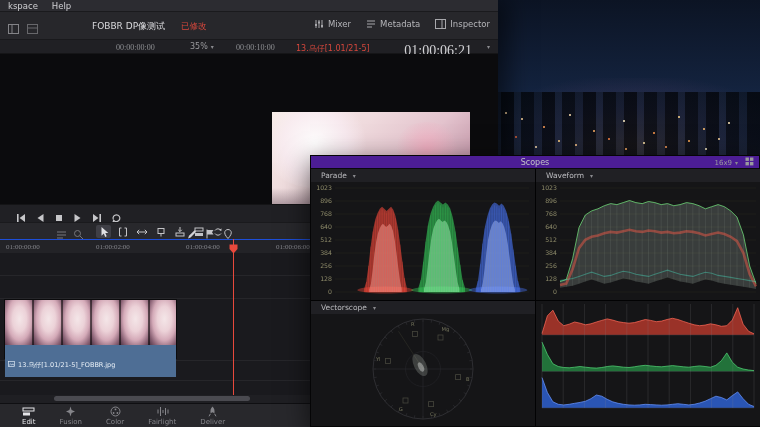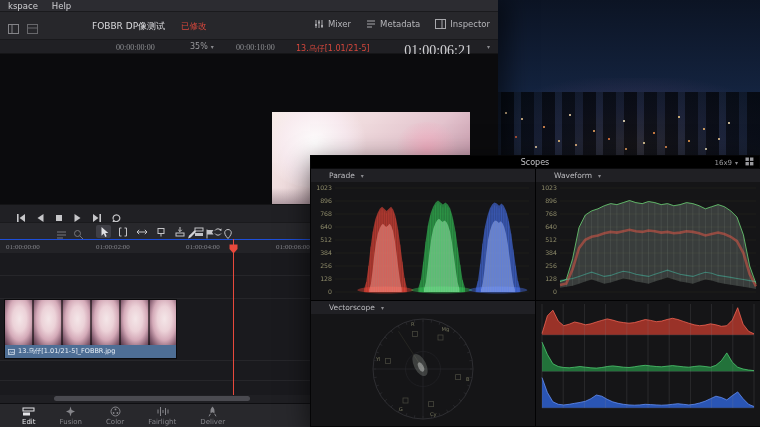--- a/index.html
+++ b/index.html
@@ -57,43 +57,43 @@
 
   #ruler{left:0;top:239px;width:498px;height:14px;background:#232327;border-top:1px solid #1d4ed8;
          font-size:7px;color:#85868c}
   #tracks{left:0;top:253px;width:498px;height:142px;background:#1a1a1e}
   .lane-sep{position:absolute;left:0;width:498px;height:1px;background:#26262a}
   .clip{position:absolute;top:46px;height:60px;border:1px solid #0b0b0d;background:#30303a}
   .thumbs{width:100%;height:45px;
     background-image:repeating-linear-gradient(90deg,rgba(0,0,0,0) 0 27px,rgba(0,0,0,.55) 27px 29px),
       radial-gradient(ellipse at 50% 42%,#f4e6e8 0%,#ecd2d8 34%,#d4aab8 58%,#8a6275 82%,#54394a 100%);
     background-size:29px 45px;background-repeat:repeat-x}
-  .namebar{width:100%;height:13px;background:#4e6e95;display:flex;align-items:center;gap:3px;
-    padding:0 3px;font-size:6.5px;color:#eaf1f8;white-space:nowrap;overflow:hidden}
+  .namebar{width:100%;height:13px;background:#4e6e95;display:flex;align-items:flex-start;gap:3px;
+    padding:16px 3px;font-size:6.5px;color:#eaf1f8;white-space:nowrap;overflow:hidden}
   #playhead-line{left:233px;top:239px;width:1px;height:156px;background:#e8493c;z-index:6}
   #playhead-tag{left:229px;top:239px;z-index:7}
   #hscroll{left:0;top:395px;width:498px;height:8px;background:#1f1f23}
   #hscroll-thumb{left:54px;top:1px;width:196px;height:5px;background:#4a4a50;border-radius:2.5px}
 
   #pagebar{left:0;top:403px;width:498px;height:24px;background:#28282c;border-top:1px solid #0f0f12;
     display:flex;align-items:center;gap:24px;padding-left:22px}
   .page-tab{display:flex;flex-direction:column;align-items:center;gap:1px;font-size:7px;color:#85858a}
   .page-tab.active{color:#e6e6e9}
 
   
   #scopes{left:310px;top:155px;width:450px;height:272px;background:#202023;border:1px solid #050506;
           box-shadow:0 8px 26px rgba(0,0,0,.65);z-index:10}
-  #scopes-titlebar{height:13px;background:#000000;border-bottom:1px solid #0a0a0c;position:relative;
+  #scopes-titlebar{height:13px;background:#4c1d95;border-bottom:1px solid #0a0a0c;position:relative;
     display:flex;align-items:center;justify-content:center;font-size:8px;color:#c2c2c6}
   #scopes-controls{position:absolute;right:5px;top:0;height:13px;display:flex;align-items:center;gap:7px;
     font-size:7px;color:#9a9a9e}
   #scopes-grid{display:grid;grid-template-columns:224px 224px;grid-template-rows:131px 125px;gap:1px;background:#020203}
   .scope-panel{background:#151517;position:relative;overflow:hidden}
   .scope-header{height:13px;background:#202024;display:flex;align-items:center;gap:3px;
-    padding-left:18px;font-size:7.5px;color:#bcbcc0}
+    padding-left:10px;font-size:7.5px;color:#bcbcc0}
   .scope-panel svg{display:block}
 </style>
 </head>
 <body>
 
 <div id="stage">
 
   <div id="desktop" class="abs">
     <div id="cityglow" class="abs"></div>
     <div id="skyline" class="abs"></div>

